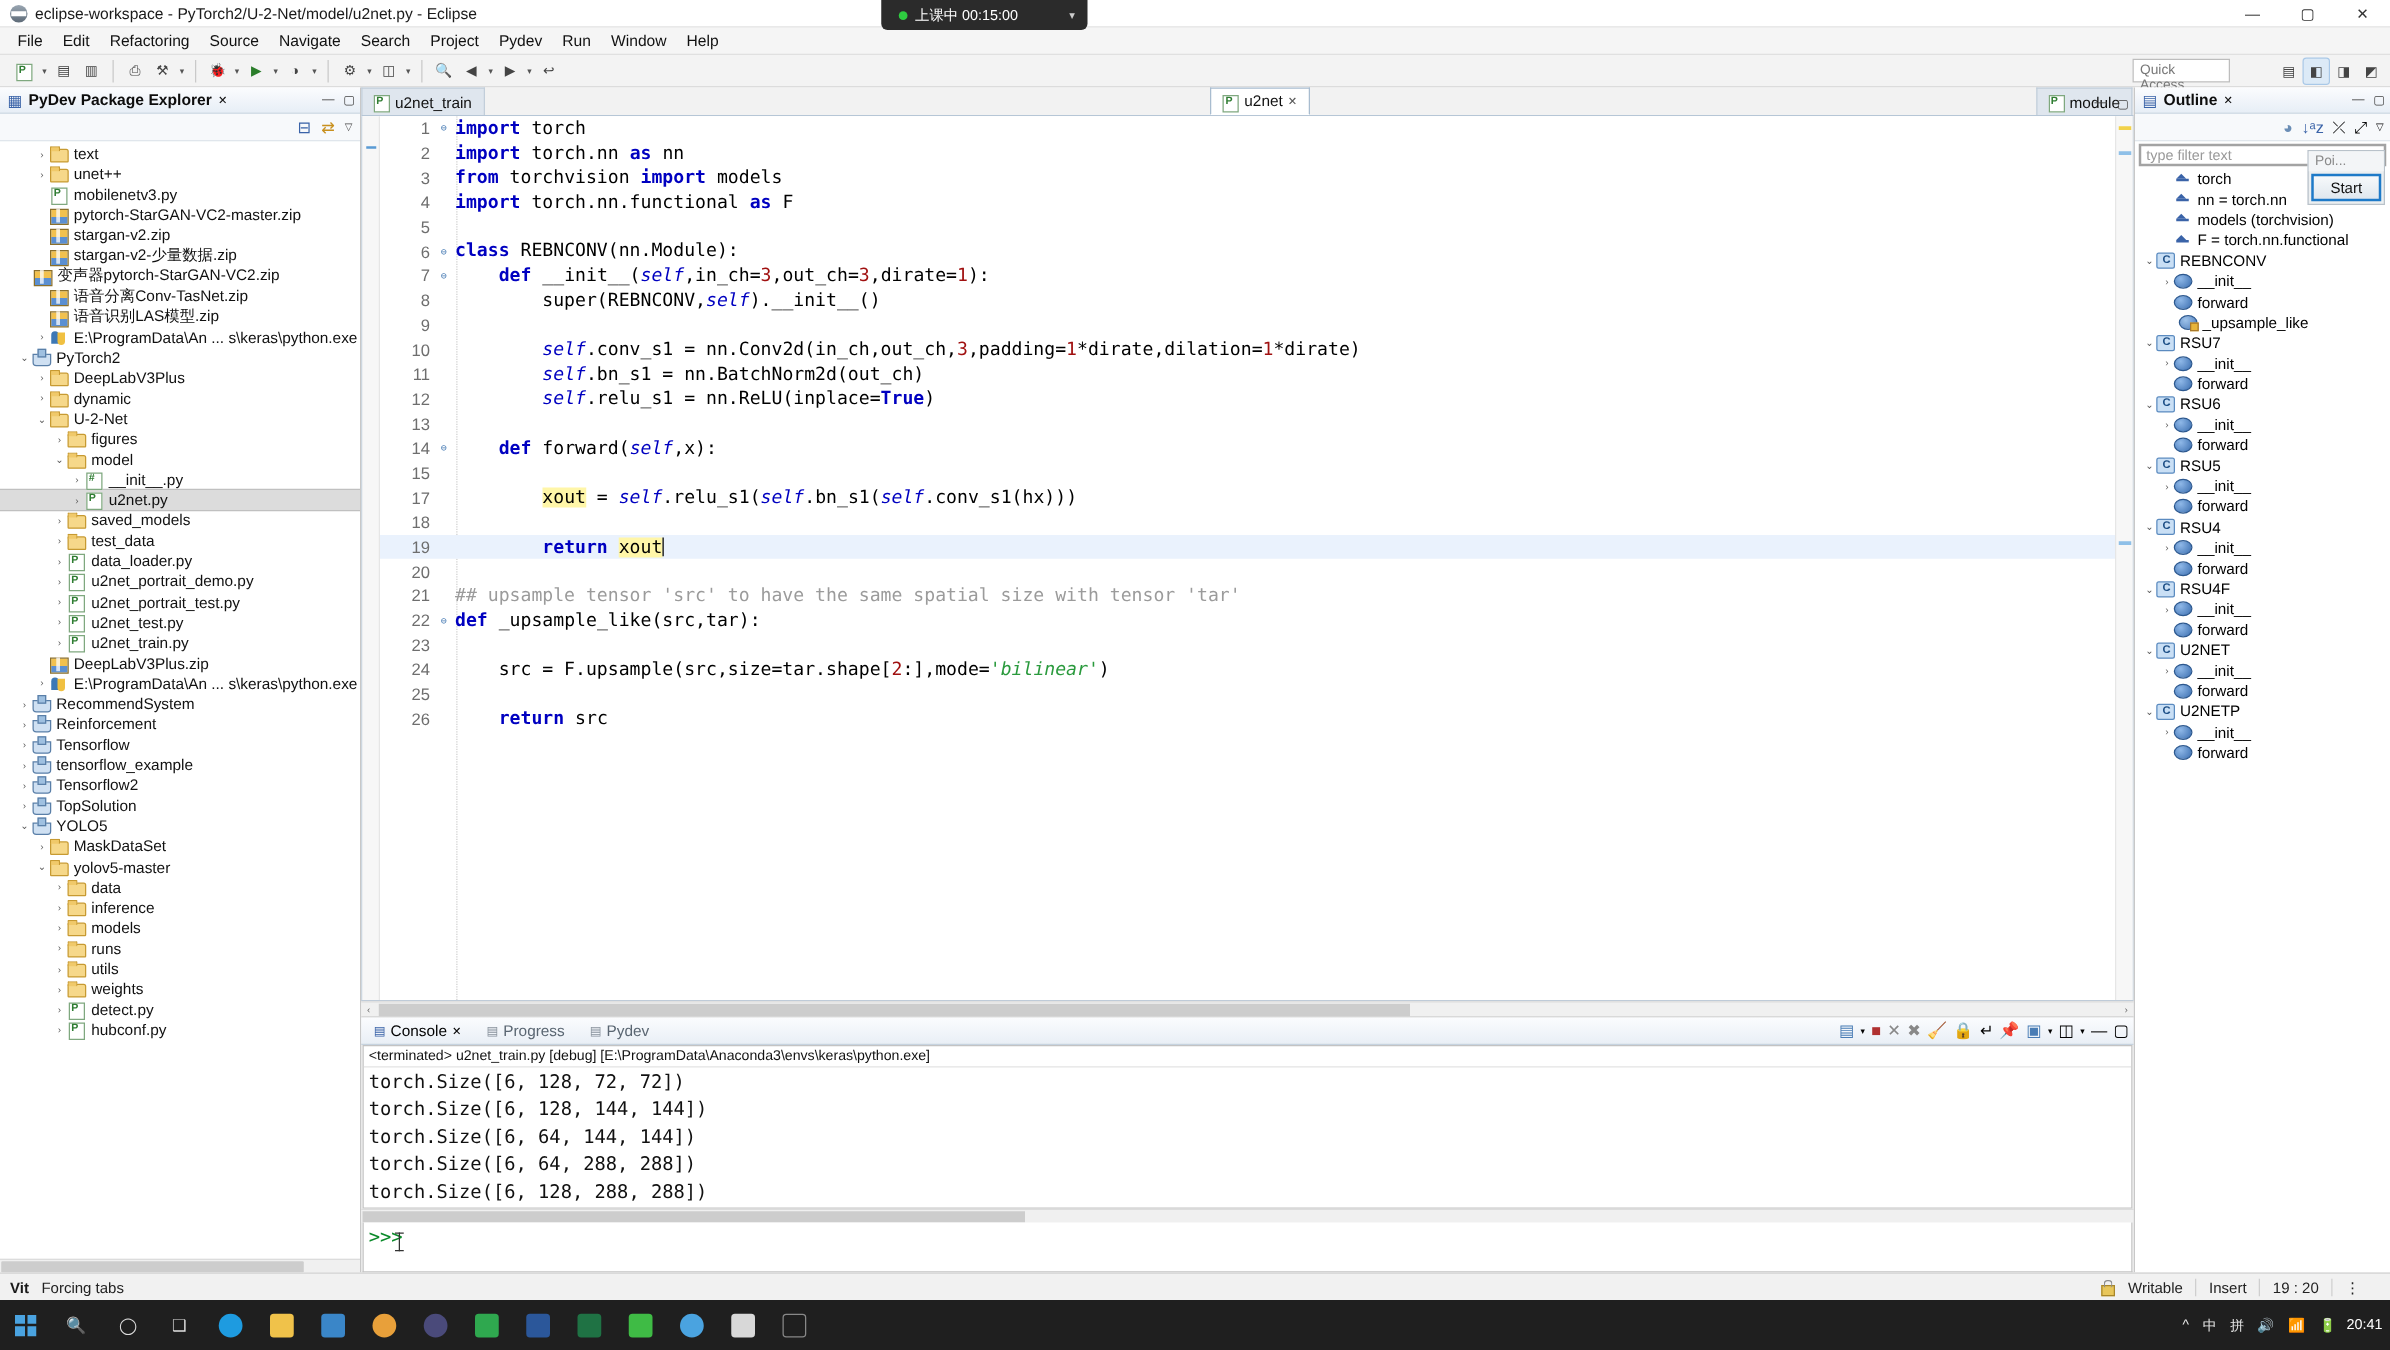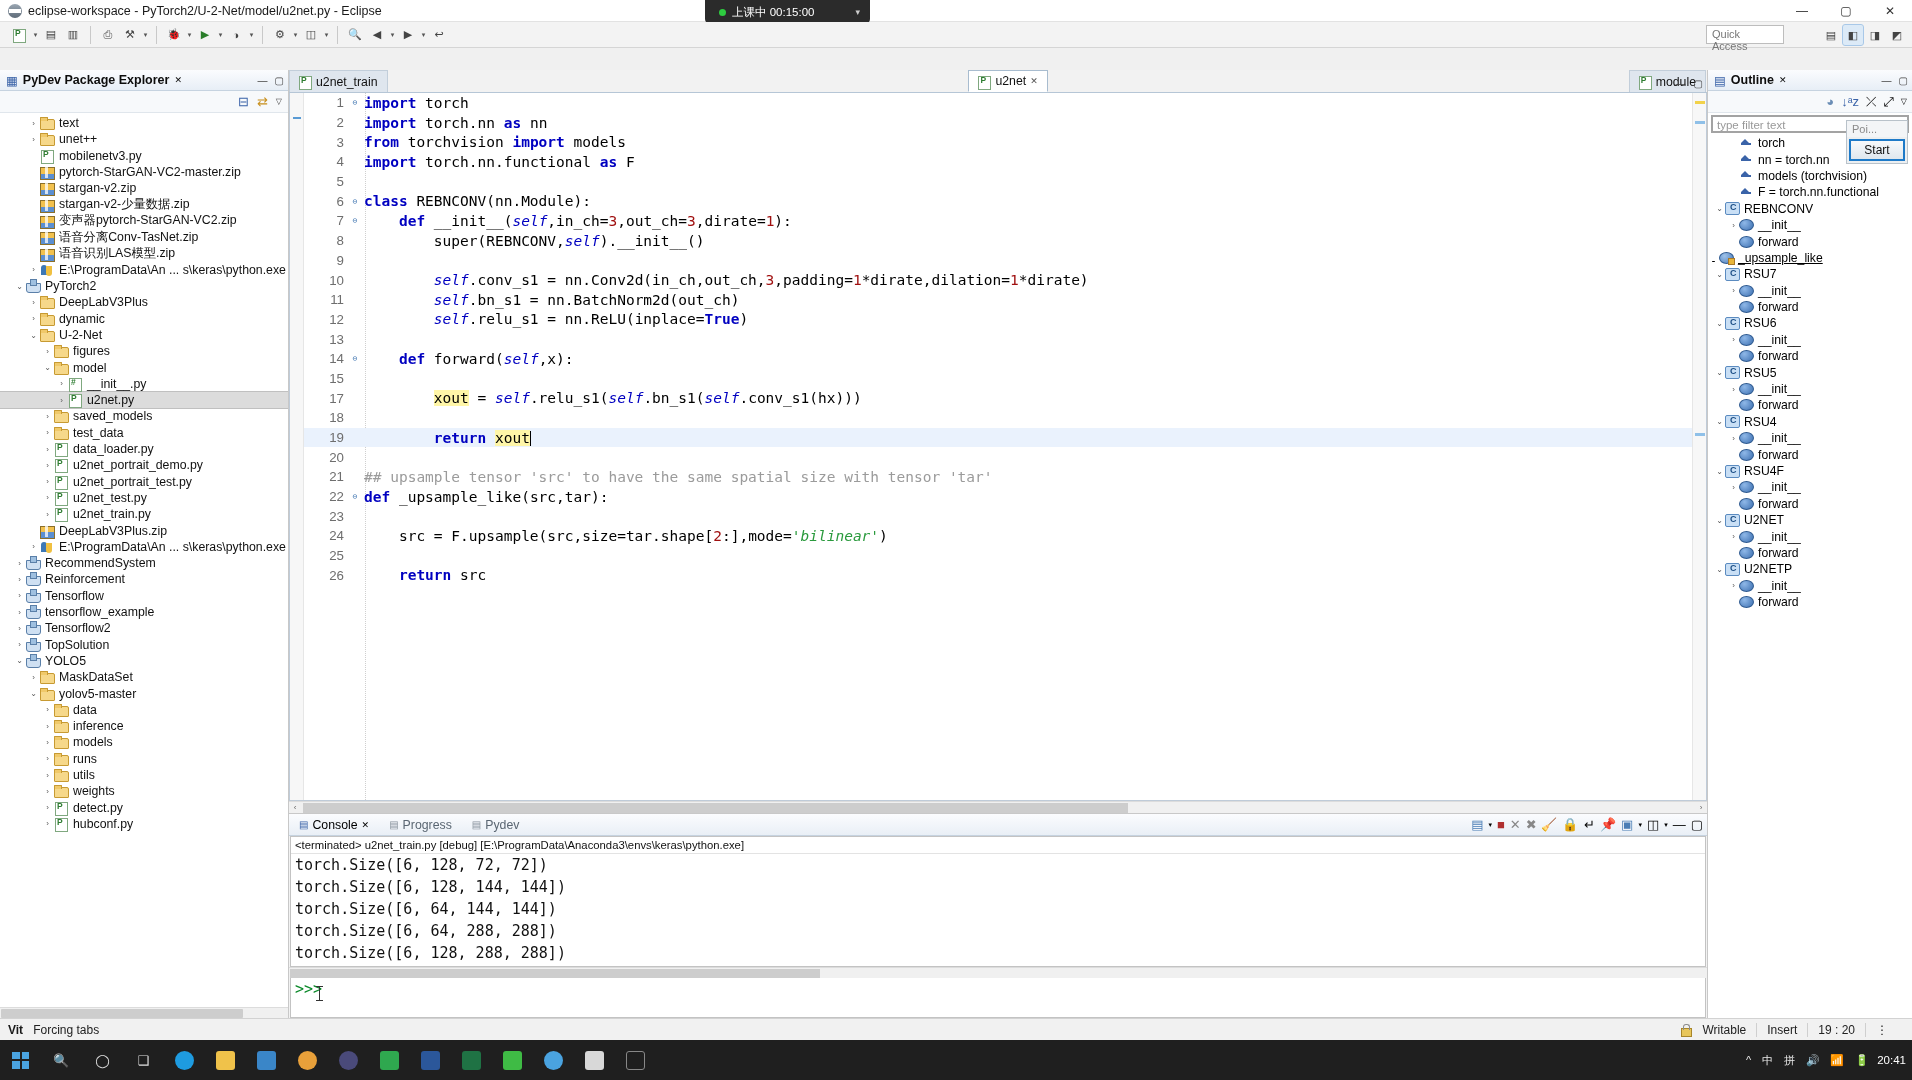--- a/index.html
+++ b/index.html
@@ -237,20 +237,33 @@
       <div class="tb-btn close">✕</div>
     </div>
   </div>
 
   <div class="meet-pill">
     <div class="meet-dot"></div>
     <span>上课中 00:15:00</span>
     <span class="meet-chev">▾</span>
   </div>
 
+  <div class="menubar" id="menubar">
+      <span>File</span>
+      <span>Edit</span>
+      <span>Refactoring</span>
+      <span>Source</span>
+      <span>Navigate</span>
+      <span>Search</span>
+      <span>Project</span>
+      <span>Pydev</span>
+      <span>Run</span>
+      <span>Window</span>
+      <span>Help</span>
+    </div>
 
   <div class="toolbar">
     <div class="tgrp">
       <div class="ico py" style="margin-left:4px"></div>
       <div class="tarrow">▾</div>
       <div class="ticon">▤</div>
       <div class="ticon">▥</div>
     </div>
     <div class="tsep"></div>
     <div class="tgrp">
@@ -335,21 +348,21 @@
           <div class="row" style="padding-left: 28px;">
             <span class="arrow blank">›</span>
             <span class="ico zip"></span>
             <span>stargan-v2.zip</span>
           </div>
           <div class="row" style="padding-left: 28px;">
             <span class="arrow blank">›</span>
             <span class="ico zip"></span>
             <span>stargan-v2-少量数据.zip</span>
           </div>
-          <div class="row" style="padding-left: 28px;">
+          <div class="row" style="padding-left: 15px;">
             <span class="arrow blank">›</span>
             <span class="ico zip"></span>
             <span>变声器pytorch-StarGAN-VC2.zip</span>
           </div>
           <div class="row" style="padding-left: 28px;">
             <span class="arrow blank">›</span>
             <span class="ico zip"></span>
             <span>语音分离Conv-TasNet.zip</span>
           </div>
           <div class="row" style="padding-left: 28px;">
@@ -709,21 +722,21 @@
           <div class="orow" style="padding-left: 20px;">
             <span class="arrow">›</span>
             <span class="oico meth"></span>
             <span>__init__</span>
           </div>
           <div class="orow" style="padding-left: 20px;">
             <span class="arrow blank">›</span>
             <span class="oico meth"></span>
             <span>forward</span>
           </div>
-          <div class="orow" style="padding-left: 0; text-decoration: underline;">
+          <div class="orow" style="padding-left: 24px;">
             <span class="arrow blank">›</span>
             <span class="oico func"></span>
             <span>_upsample_like</span>
           </div>
           <div class="orow" style="padding-left: 6px;">
             <span class="arrow">⌄</span>
             <span class="oico cls"></span>
             <span>RSU7</span>
           </div>
           <div class="orow" style="padding-left: 20px;">

